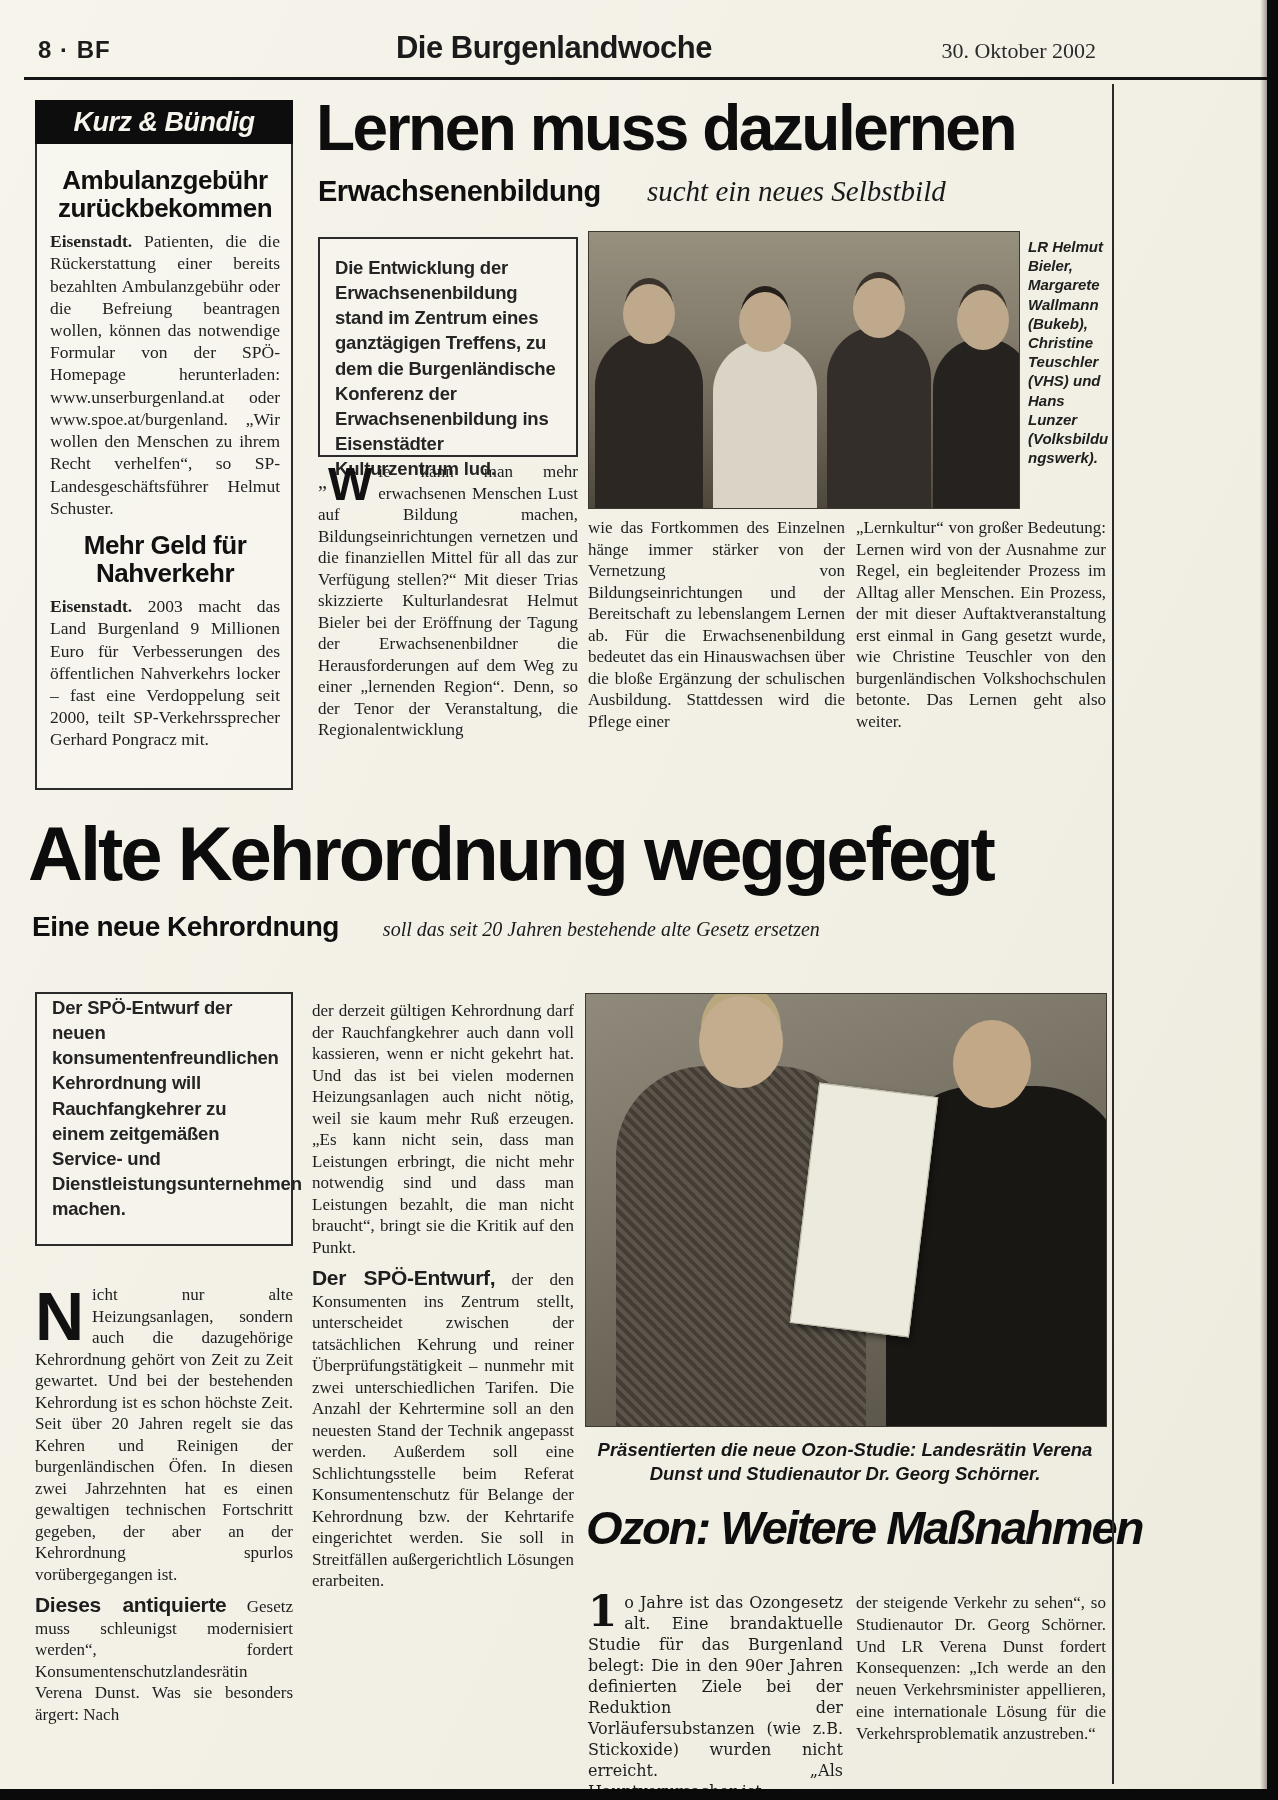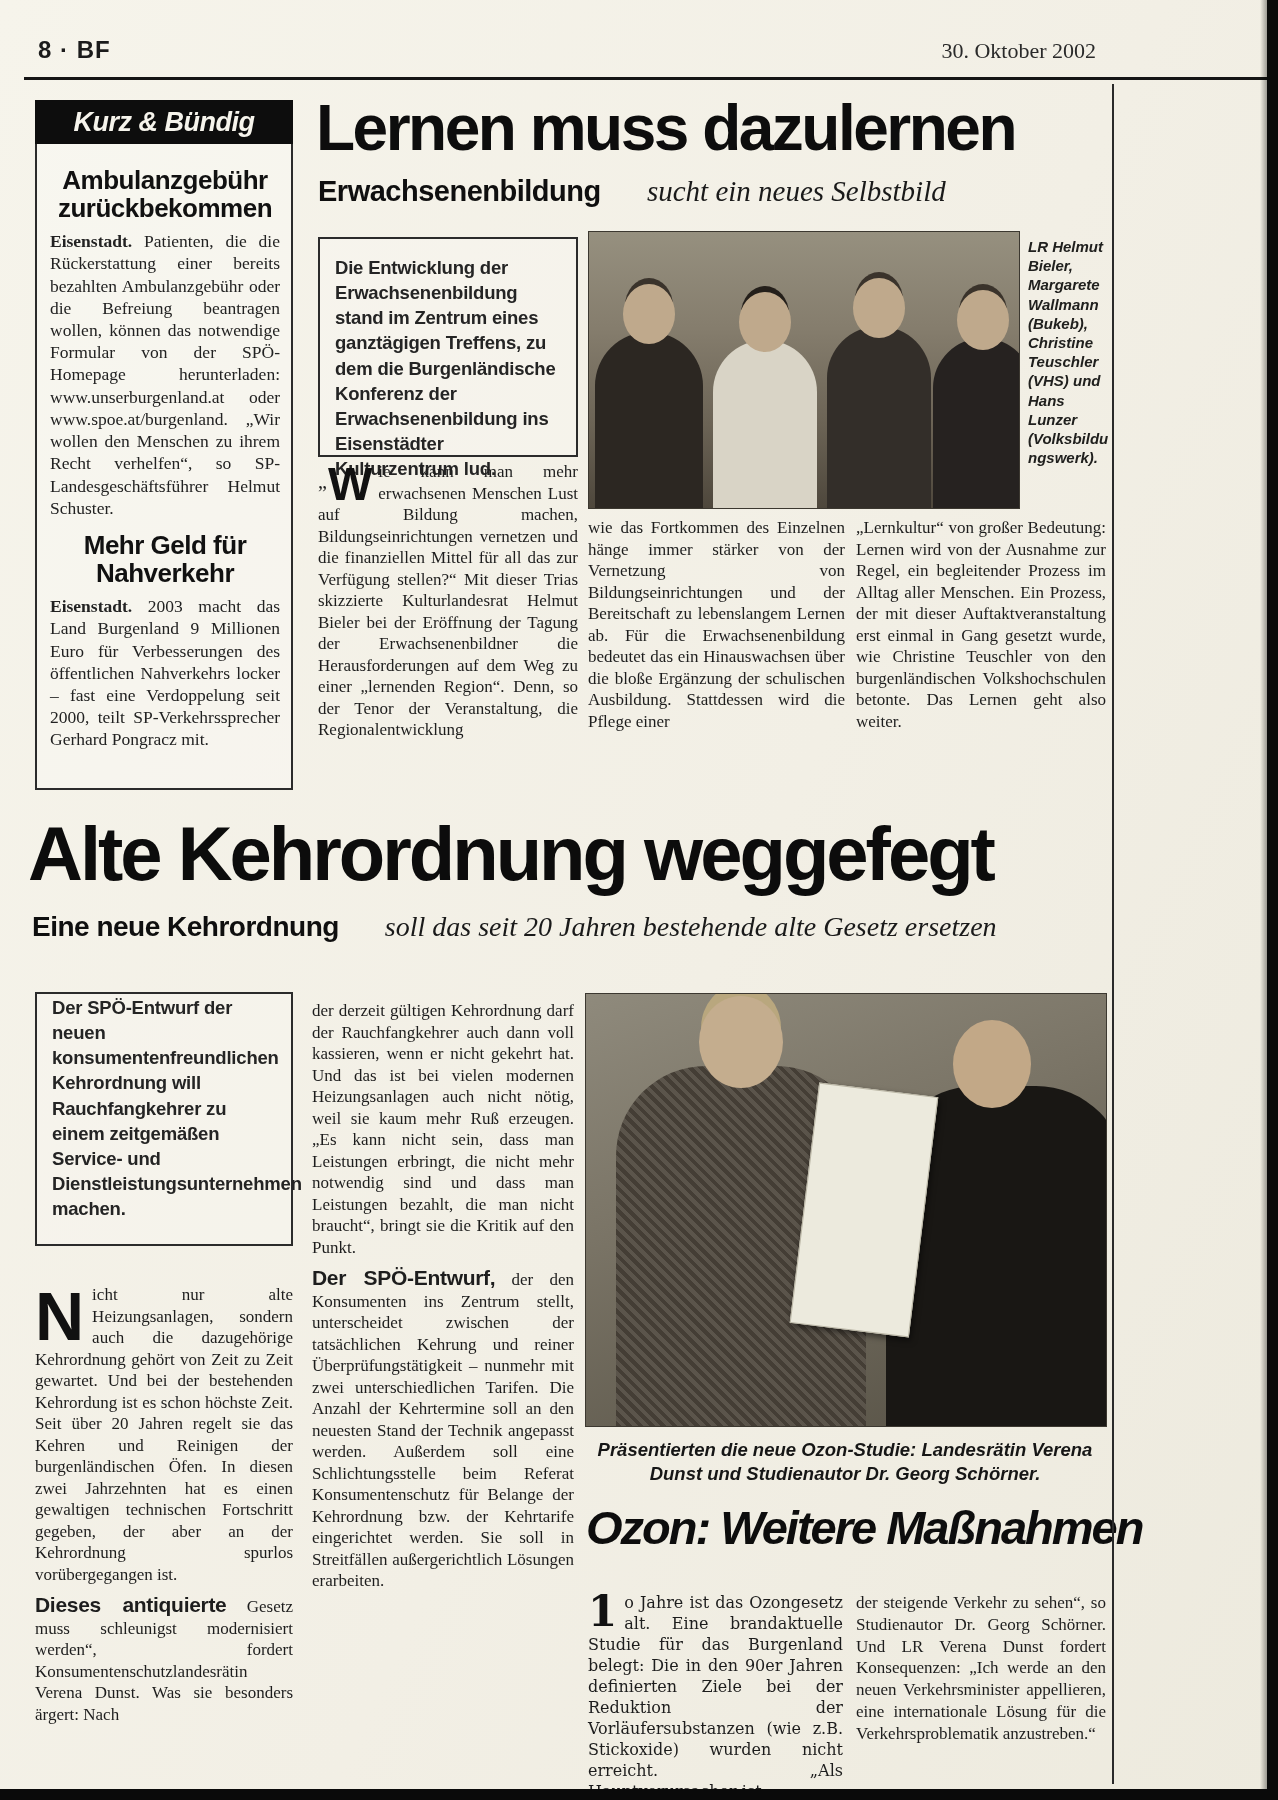--- a/index.html
+++ b/index.html
@@ -84,36 +84,37 @@
   .cap1{position:absolute;left:1028px;top:237px;width:82px;
     font:italic 700 15px/1.28 "Liberation Sans",sans-serif;color:#20201e;overflow-wrap:break-word;}
   .cap2{position:absolute;left:589px;top:1438px;width:512px;
     font:italic 700 18.5px/1.3 "Liberation Sans",sans-serif;color:#161616;text-align:center;}
 
   
   .hl2{position:absolute;left:28px;top:816px;margin:0;font:700 76px/1 "Liberation Sans",sans-serif;
     letter-spacing:-3px;color:#0c0c0c;white-space:nowrap;}
   .sub2{position:absolute;left:32px;top:913px;white-space:nowrap;}
   .sub2 .sub-bold{font-size:28px;}
-  .sub2 .sub-it{font-size:28px;}
+  .sub2 .sub-it{font-size:20px;}
   .c2a{left:35px;top:1284px;width:258px;}
   .c2b{left:312px;top:1000px;width:262px;}
 
   
   .hl3{position:absolute;left:586px;top:1504px;margin:0;font:italic 700 47px/1 "Liberation Sans",sans-serif;
     letter-spacing:-2px;color:#0d0d0d;white-space:nowrap;}
   .c3a{left:588px;top:1592px;width:255px;font:400 16px/21px "DejaVu Serif",serif;}
   .c3b{left:856px;top:1592px;width:250px;font:400 17px/21.8px "Liberation Serif",serif;}
 </style>
 </head>
 <body>
 
 <div class="page">
 
   <span class="pg">8 · BF</span>
+  <span class="pub">Die Burgenlandwoche</span>
   <span class="date">30. Oktober 2002</span>
   <div class="rule"></div>
 
   <aside class="kurz">
     <div class="kurz-bar">Kurz &amp; Bündig</div>
     <div class="kurz-body">
       <h3>Ambulanzgebühr zurückbekommen</h3>
       <p><b>Eisenstadt.</b><span> Patienten, die die Rückerstattung einer bereits bezahlten Ambulanzgebühr oder die Befreiung beantragen wollen, können das notwendige Formular von der SPÖ-Homepage herunterladen: www.unserburgenland.at oder www.spoe.at/burgenland. „Wir wollen den Menschen zu ihrem Recht verhelfen“, so SP-Landesgeschäftsführer Helmut Schuster.</span></p>
       <h3>Mehr Geld für Nahverkehr</h3>
       <p><b>Eisenstadt.</b><span> 2003 macht das Land Burgenland 9 Millionen Euro für Verbesserungen des öffentlichen Nahverkehrs locker – fast eine Verdoppelung seit 2000, teilt SP-Verkehrssprecher Gerhard Pongracz mit.</span></p>

